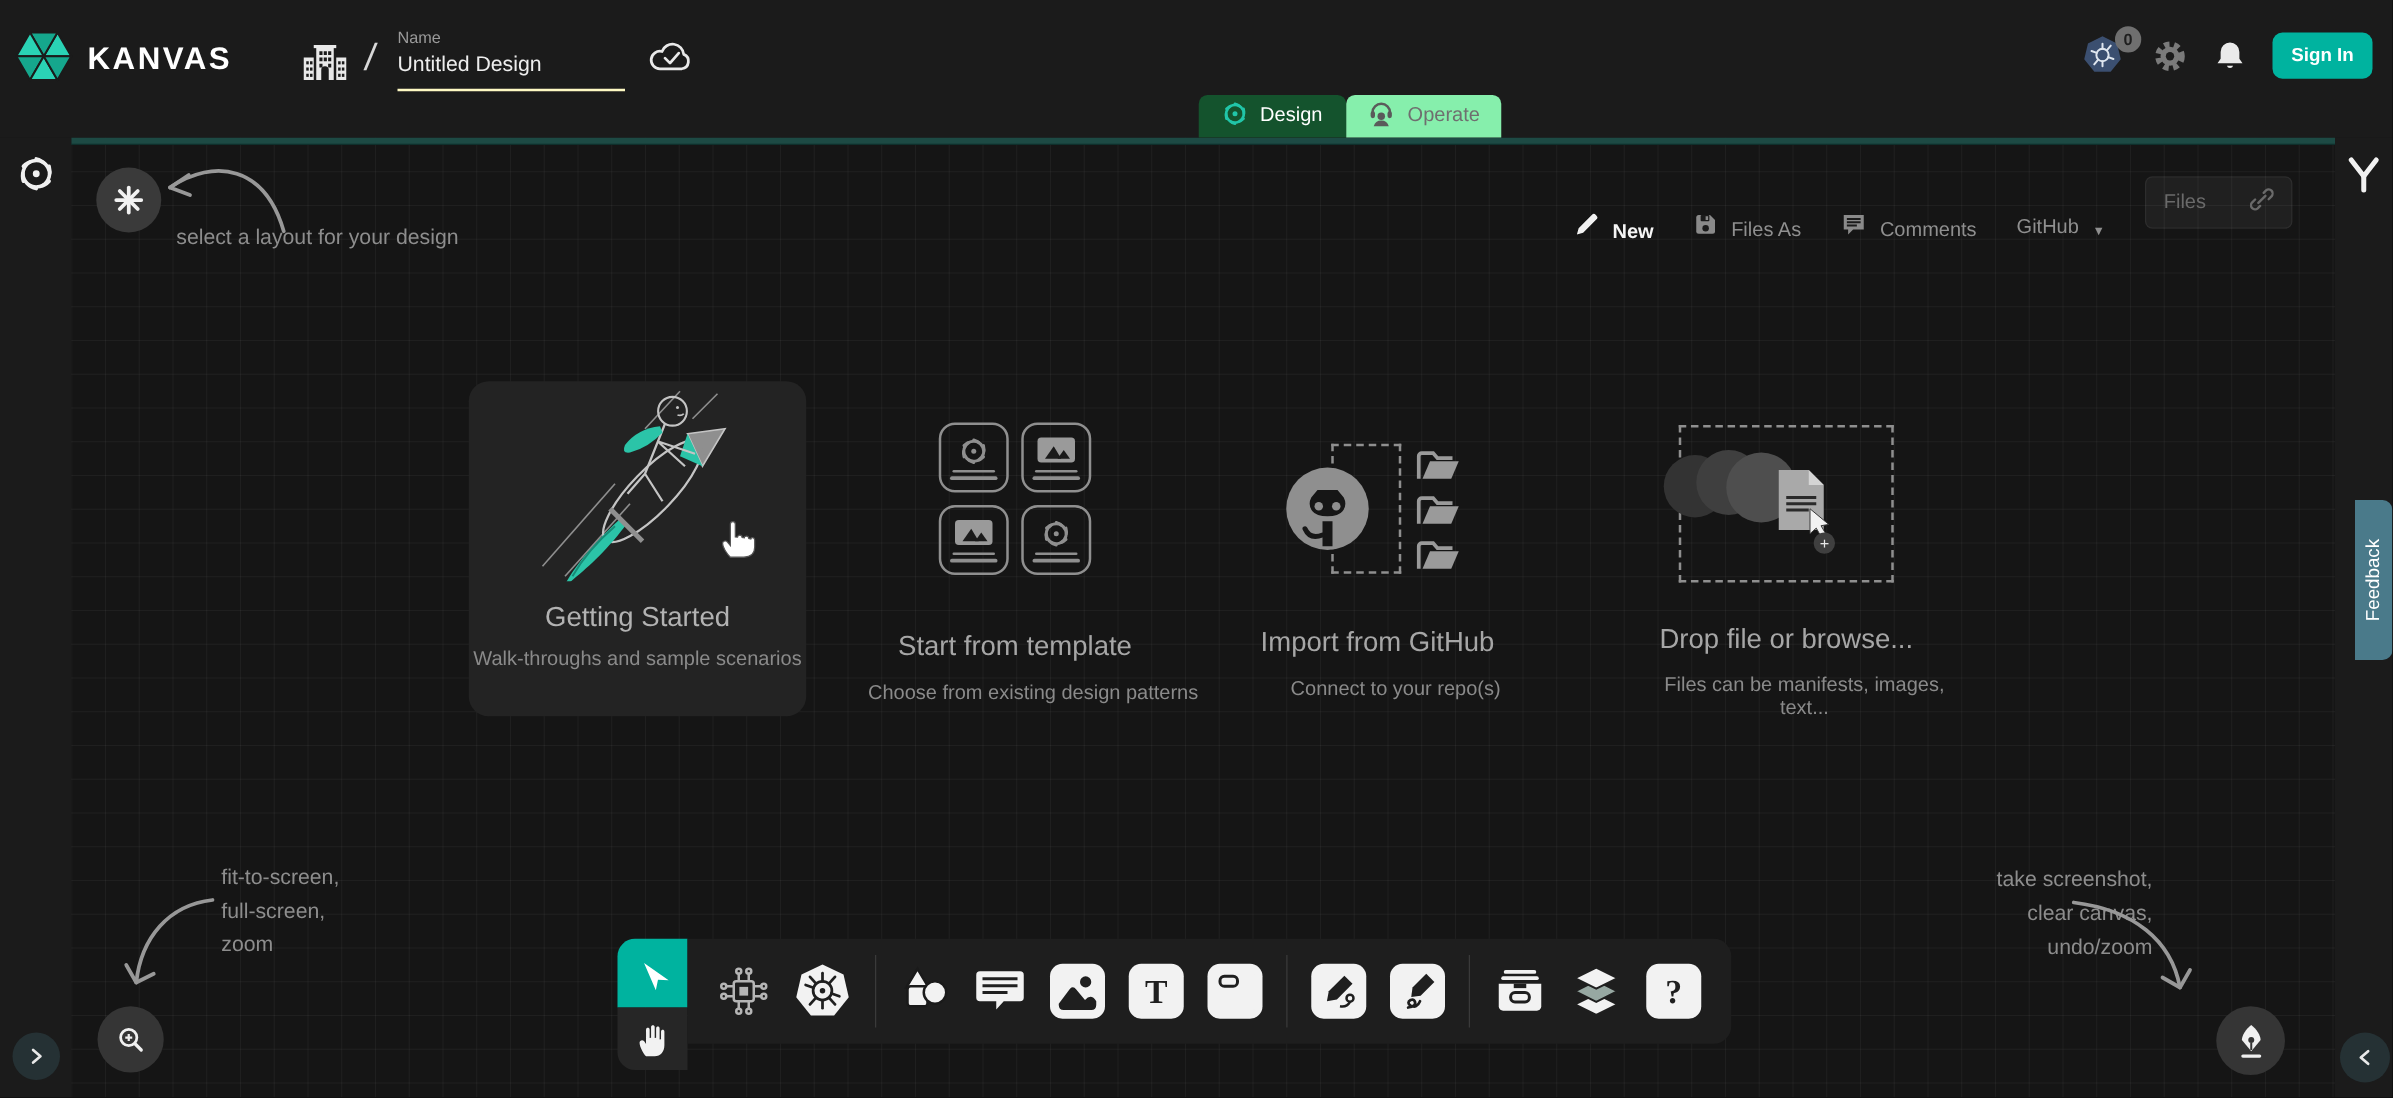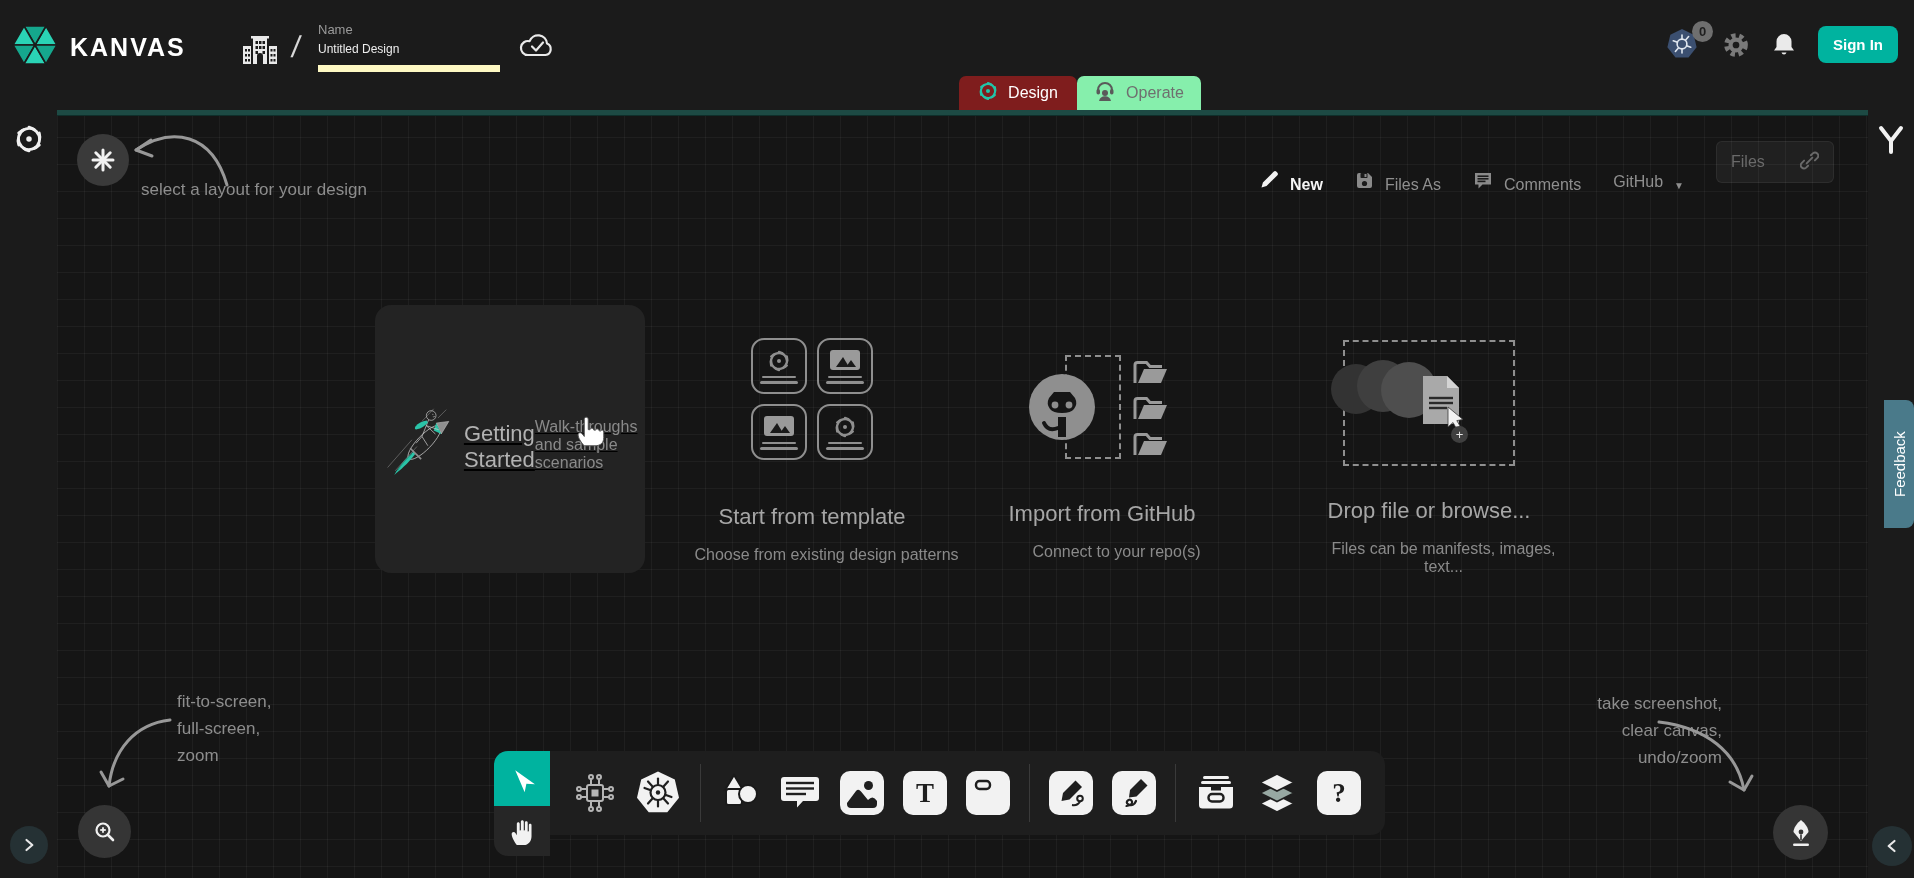--- a/index.html
+++ b/index.html
@@ -7,25 +7,25 @@
   .app { position:relative; width:1914px; height:878px; background:#161616; overflow:hidden; }
 
   
   .header { position:absolute; top:0; left:0; width:100%; height:110px; background:#1b1b1b; z-index:30; }
   .brand { position:absolute; left:12px; top:22px; display:flex; align-items:center; gap:12px; }
   .brand-text { color:#fff; font-size:25px; font-weight:700; letter-spacing:2px; }
   .org-icon { position:absolute; left:240px; top:30px; }
   .crumb-slash { position:absolute; left:292px; top:30px; color:#d8d8d8; font-size:30px; font-weight:300; transform:skewX(-8deg); }
   .name-field { position:absolute; left:318px; top:22px; width:182px; }
   .name-label { color:#9a9a9a; font-size:13px; margin-bottom:5px; }
-  .name-value { color:#ededed; font-size:12px; padding-bottom:9px; border-bottom:7px solid #fef9c3; cursor:text; }
+  .name-value { color:#ededed; font-size:17px; padding-bottom:9px; border-bottom:2px solid #fef9c3; cursor:text; }
   .cloud-save { position:absolute; left:518px; top:30px; }
   .tabs { position:absolute; left:959px; bottom:0; display:flex; }
   .tab { height:34px; display:flex; align-items:center; justify-content:center; gap:10px; font-size:16px; border-radius:7px 7px 0 0; cursor:pointer; }
-  .tab-design { width:118px; background:#7f1d1d; color:#ffffff; }
+  .tab-design { width:118px; background:#14532d; color:#ffffff; }
   .tab-operate { width:124px; background:#86efac; color:#6f6f6f; }
   .header-right { position:absolute; right:16px; top:26px; display:flex; align-items:center; gap:22px; }
   .k8s-ctx { position:relative; width:34px; height:34px; cursor:pointer; }
   .ctx-badge { position:absolute; top:-7px; right:-13px; width:21px; height:21px; border-radius:50%; background:#6f6f6f; color:#1f1f1f; font-size:13px; font-weight:700; display:flex; align-items:center; justify-content:center; }
   .signin-btn { background:#00b39f; color:#fff; font-size:15px; font-weight:700; border:none; border-radius:8px; padding:10px 15px; cursor:pointer; }
   .icon-btn { background:none; border:none; cursor:pointer; display:flex; align-items:center; }
 
   
   .left-strip { position:absolute; left:0; top:110px; width:57px; height:768px; background:#1b1b1b; z-index:20; }
   .right-strip { position:absolute; right:0; top:110px; width:46px; height:768px; background:#1b1b1b; z-index:20; }
@@ -57,21 +57,21 @@
   
   .design-toolbar { position:absolute; top:30px; right:34px; height:44px; display:flex; align-items:center; gap:32px; }
   .dtb-item { display:flex; align-items:flex-end; gap:11px; background:none; border:none; cursor:pointer; font-size:16px; color:#8f8f8f; font-family:"Liberation Sans", sans-serif;margin-top:40px; }
   .dtb-new { color:#f5f5f5; font-weight:700; }
   .dtb-caret { font-size:10px; color:#8f8f8f; }
   .share-pill { display:flex; align-items:center; justify-content:space-between; width:118px; height:42px; padding:0 14px; background:rgba(255,255,255,0.05); border:1px solid rgba(255,255,255,0.06); border-radius:6px; color:#6a6a6a; font-size:16px; cursor:pointer; }
 
   
   .card-title { color:#a6a6a6; font-size:22px; }
   .card-sub { color:#8a8a8a; font-size:16px; }
-  .card1 { position:absolute; left:318px; top:195px; width:270px; height:268px; background:#232323; border-radius:16px; display:flex; flex-direction:row; align-items:center; cursor:pointer;text-decoration:underline; }
+  .card1 { position:absolute; left:318px; top:195px; width:270px; height:268px; background:#232323; border-radius:16px; display:flex; flex-direction:column; align-items:center; cursor:pointer; }
   .card1 .card-title { margin-top:16px; color:#b2b2b2; }
   .card1 .card-sub { margin-top:12px; }
   .card-col { position:absolute; display:flex; flex-direction:column; align-items:center; text-align:center; cursor:pointer; }
   .card2 { left:600px; top:228px; width:310px; }
   .card3 { left:930px; top:245px; width:230px; }
   .card4 { left:1232px; top:230px; width:280px; }
   .card2 .card-title { margin-top:44px; }
   .card3 .card-title { margin-top:40px; }
   .card4 .card-title { margin-top:32px; }
   .card-col .card-sub { margin-top:16px;margin-left:29px; }

